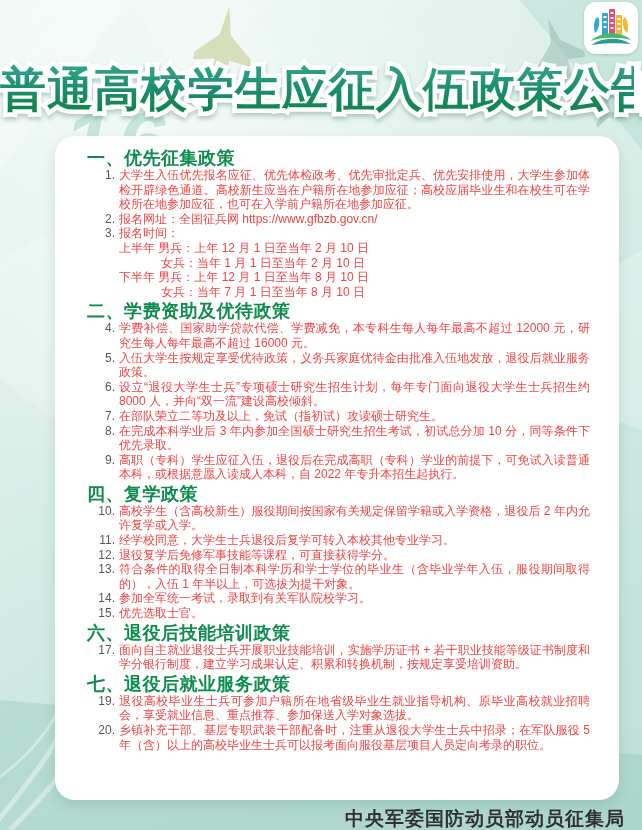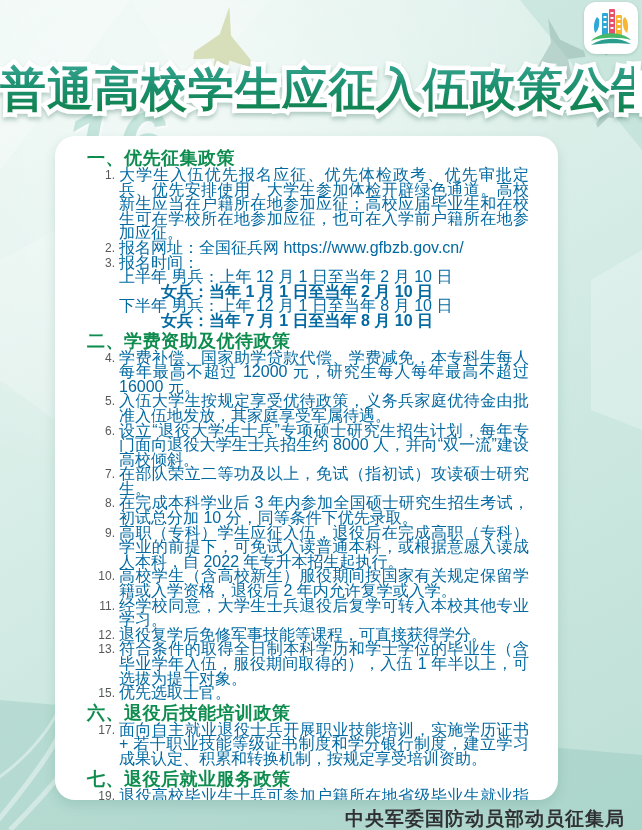--- a/index.html
+++ b/index.html
@@ -46,21 +46,21 @@
   @supports ((-webkit-background-clip:text) or (background-clip:text)){
     .title .fill{
       background:linear-gradient(180deg,#3aa894 0%,#1d9070 45%,#0d7f45 100%);
       -webkit-background-clip:text;background-clip:text;
       color:transparent;
     }
   }
   
   .panel{
     position:absolute;left:55px;top:136px;
-    width:503px;height:664px;
+    width:564px;height:664px;
     box-sizing:border-box;
     background:#ffffff;
     border-radius:20px;
     padding:10px 29px 0 32px;
     overflow:hidden;
     box-shadow:0 5px 12px rgba(55,120,104,.18);
     z-index:2;
   }
   .sec-heading{
     margin:3px 0 1px;
@@ -68,25 +68,25 @@
     color:#0d8c4e;
     letter-spacing:.5px;
   }
   .items{list-style:none;margin:0 0 0 8px;padding:0;}
   .item{display:flex;margin:0;}
   .num{
     flex:0 0 20px;width:20px;text-align:right;padding-right:4px;
     font-size:12px;line-height:14.6px;color:#57585a;
   }
   .txt{
-    flex:1;font-size:16px;line-height:14.6px;color:#0369a1;
+    flex:1;font-size:12px;line-height:14.6px;color:#ef4444;
     text-align:justify;
   }
   .sub-line{line-height:14.6px;}
-  .sub-line.indent{padding-left:42px;font-weight:bold;}
+  .sub-line.indent{padding-left:42px;}
   
   .footer{
     position:absolute;right:17px;top:806px;
     font-size:19px;font-weight:bold;letter-spacing:1px;
     color:#2f3133;z-index:3;
   }
 </style>
 </head>
 <body>
 
@@ -188,21 +188,21 @@
   <li class="item">
     <span class="num">4.</span>
     <div class="txt">
       <span class="txt-main">学费补偿、国家助学贷款代偿、学费减免，本专科生每人每年最高不超过 12000 元，研究生每人每年最高不超过 16000 元。</span>
     </div>
   </li>
 
   <li class="item">
     <span class="num">5.</span>
     <div class="txt">
-      <span class="txt-main">入伍大学生按规定享受优待政策，义务兵家庭优待金由批准入伍地发放，其家庭享受军属待遇。</span>
+      <span class="txt-main">入伍大学生按规定享受优待政策，义务兵家庭优待金由批准入伍地发放，退役后就业服务政策。</span>
     </div>
   </li>
 </ol>
   </section>
 
   <section class="policy-section">
     <ol class="items">
   <li class="item">
     <span class="num">6.</span>
     <div class="txt">
@@ -227,20 +227,21 @@
   <li class="item">
     <span class="num">9.</span>
     <div class="txt">
       <span class="txt-main">高职（专科）学生应征入伍，退役后在完成高职（专科）学业的前提下，可免试入读普通本科，或根据意愿入读成人本科，自 2022 年专升本招生起执行。</span>
     </div>
   </li>
 </ol>
   </section>
 
   <section class="policy-section">
+    <h2 class="sec-heading">四、复学政策</h2>
     <ol class="items">
   <li class="item">
     <span class="num">10.</span>
     <div class="txt">
       <span class="txt-main">高校学生（含高校新生）服役期间按国家有关规定保留学籍或入学资格，退役后 2 年内允许复学或入学。</span>
     </div>
   </li>
 
   <li class="item">
     <span class="num">11.</span>
@@ -260,20 +261,26 @@
 
   <section class="policy-section">
     <ol class="items">
   <li class="item">
     <span class="num">13.</span>
     <div class="txt">
       <span class="txt-main">符合条件的取得全日制本科学历和学士学位的毕业生（含毕业学年入伍，服役期间取得的），入伍 1 年半以上，可选拔为提干对象。</span>
     </div>
   </li>
 
+  <li class="item">
+    <span class="num">14.</span>
+    <div class="txt">
+      <span class="txt-main">参加全军统一考试，录取到有关军队院校学习。</span>
+    </div>
+  </li>
 
   <li class="item">
     <span class="num">15.</span>
     <div class="txt">
       <span class="txt-main">优先选取士官。</span>
     </div>
   </li>
 
 </ol>
   </section>

